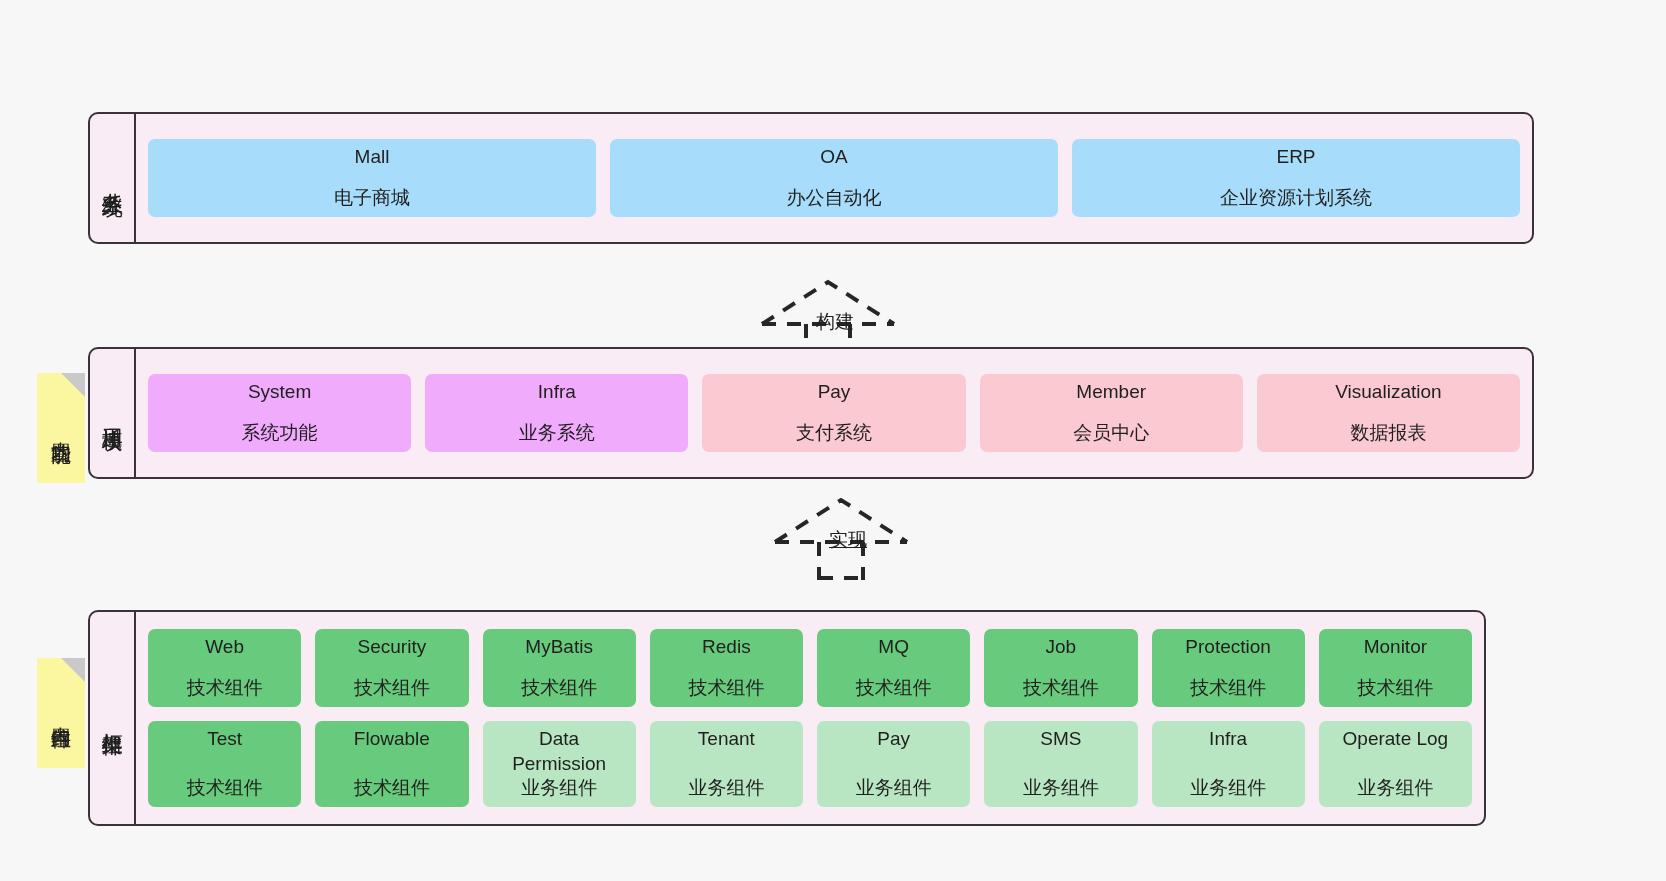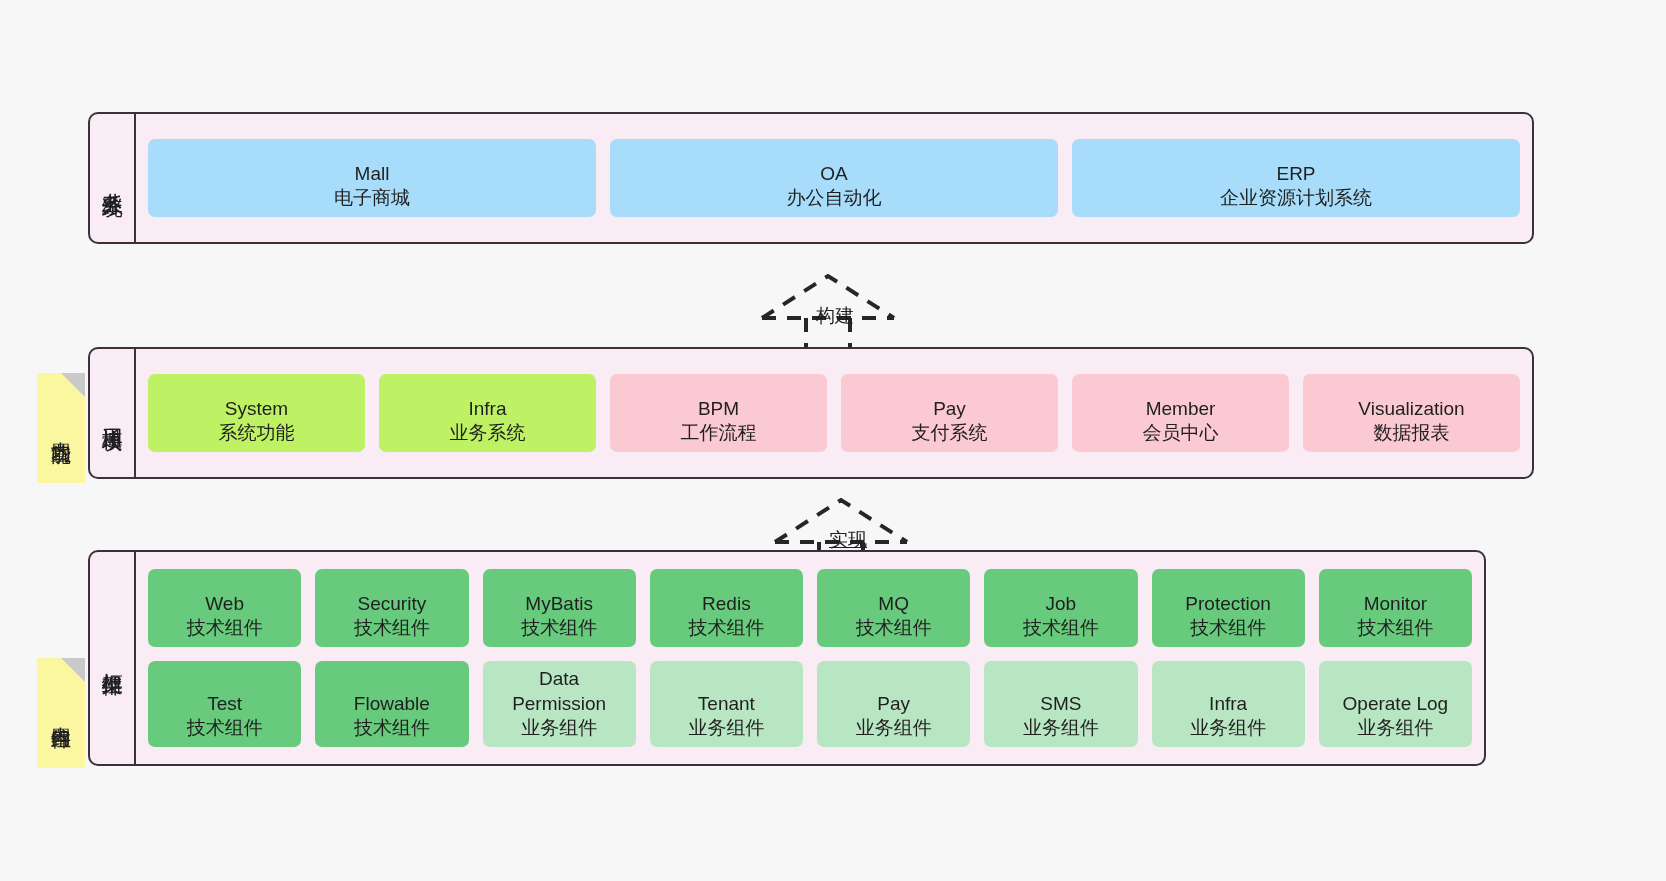--- a/index.html
+++ b/index.html
@@ -63,34 +63,34 @@
   }
   .row > .cell { flex: 1 1 0; }
 
   
   .cell {
     box-sizing: border-box;
     border-radius: 7px;
     display: flex;
     flex-direction: column;
     align-items: center;
-    justify-content: flex-end;
+    justify-content: space-between;
     text-align: center;
     font-size: 19px;
     line-height: 1.30;
     color: #1f1f1f;
     padding: 6px 4px;
     min-height: 78px;
   }
   .cell .t1 { display: block; }
   .cell .t2 { display: block; }
   .cell .t3 { display: block; }
 
   .c-blue        { background: #a8dcfb; }
-  .c-red         { background: #bef264; }
+  .c-red         { background: #f0abfc; }
   .c-pink        { background: #fbc9d2; }
   .c-green       { background: #67ca7c; }
   .c-lightgreen  { background: #b9e6c2; }
 
   
   .note {
     position: absolute;
     box-sizing: border-box;
     background: #fbf7a0;
     display: flex;
@@ -148,21 +148,21 @@
           <span class="t2">办公自动化</span>
         </div>
         <div class="cell c-blue">
           <span class="t1">ERP</span>
           <span class="t2">企业资源计划系统</span>
         </div>
       </div>
     </div>
   </div>
 
-  <div class="arrow" style="left:760px; top:272px; width:140px; height:84px;">
+  <div class="arrow" style="left:760px; top:278px; width:140px; height:84px;">
     <svg width="140" height="84" viewBox="0 0 140 84">
       <path d="M2 46 L68 4 L134 46" fill="none" stroke="#262626" stroke-width="4" stroke-dasharray="14,11" stroke-linecap="butt"></path>
       <path d="M2 46 L134 46" fill="none" stroke="#262626" stroke-width="4" stroke-dasharray="14,11" stroke-linecap="butt"></path>
       <path d="M46 46 L46 84" fill="none" stroke="#262626" stroke-width="4" stroke-dasharray="14,11" stroke-linecap="butt"></path>
       <path d="M90 46 L90 84" fill="none" stroke="#262626" stroke-width="4" stroke-dasharray="14,11" stroke-linecap="butt"></path>
       <path d="M46 82 L90 82" fill="none" stroke="#262626" stroke-width="4" stroke-dasharray="14,11" stroke-linecap="butt"></path>
     </svg>
     <div class="arrow-label" style="left:54px; top:34px; background:transparent;">构建</div>
   </div>
 
@@ -175,24 +175,20 @@
     <div class="layer-label">通用模块</div>
     <div class="layer-body">
       <div class="row">
         <div class="cell c-red">
           <span class="t1">System</span>
           <span class="t2">系统功能</span>
         </div>
         <div class="cell c-red">
           <span class="t1">Infra</span>
           <span class="t2">业务系统</span>
-        </div>
-        <div class="cell c-pink">
-          <span class="t1">BPM</span>
-          <span class="t2">工作流程</span>
         </div>
         <div class="cell c-pink">
           <span class="t1">Pay</span>
           <span class="t2">支付系统</span>
         </div>
         <div class="cell c-pink">
           <span class="t1">Member</span>
           <span class="t2">会员中心</span>
         </div>
         <div class="cell c-pink">
@@ -212,21 +208,21 @@
       <path d="M46 82 L90 82" fill="none" stroke="#262626" stroke-width="4" stroke-dasharray="14,11" stroke-linecap="butt"></path>
     </svg>
     <div class="arrow-label" style="left:54px; top:34px; background:transparent;text-decoration:underline;">实现</div>
   </div>
 
   <div class="note" style="left:37px; top:658px; width:48px; height:110px;">
     <span class="fold"></span>
     <span>内置组件</span>
   </div>
 
-  <div class="layer" style="left:88px; top:550px; width:1398px; height:216px;">
+  <div class="layer" style="left:88px; top:610px; width:1398px; height:216px;">
     <div class="layer-label">框架组件</div>
     <div class="layer-body">
 
       <div class="row">
         <div class="cell c-green">
           <span class="t1">Web</span>
           <span class="t2">技术组件</span>
         </div>
         <div class="cell c-green">
           <span class="t1">Security</span>

